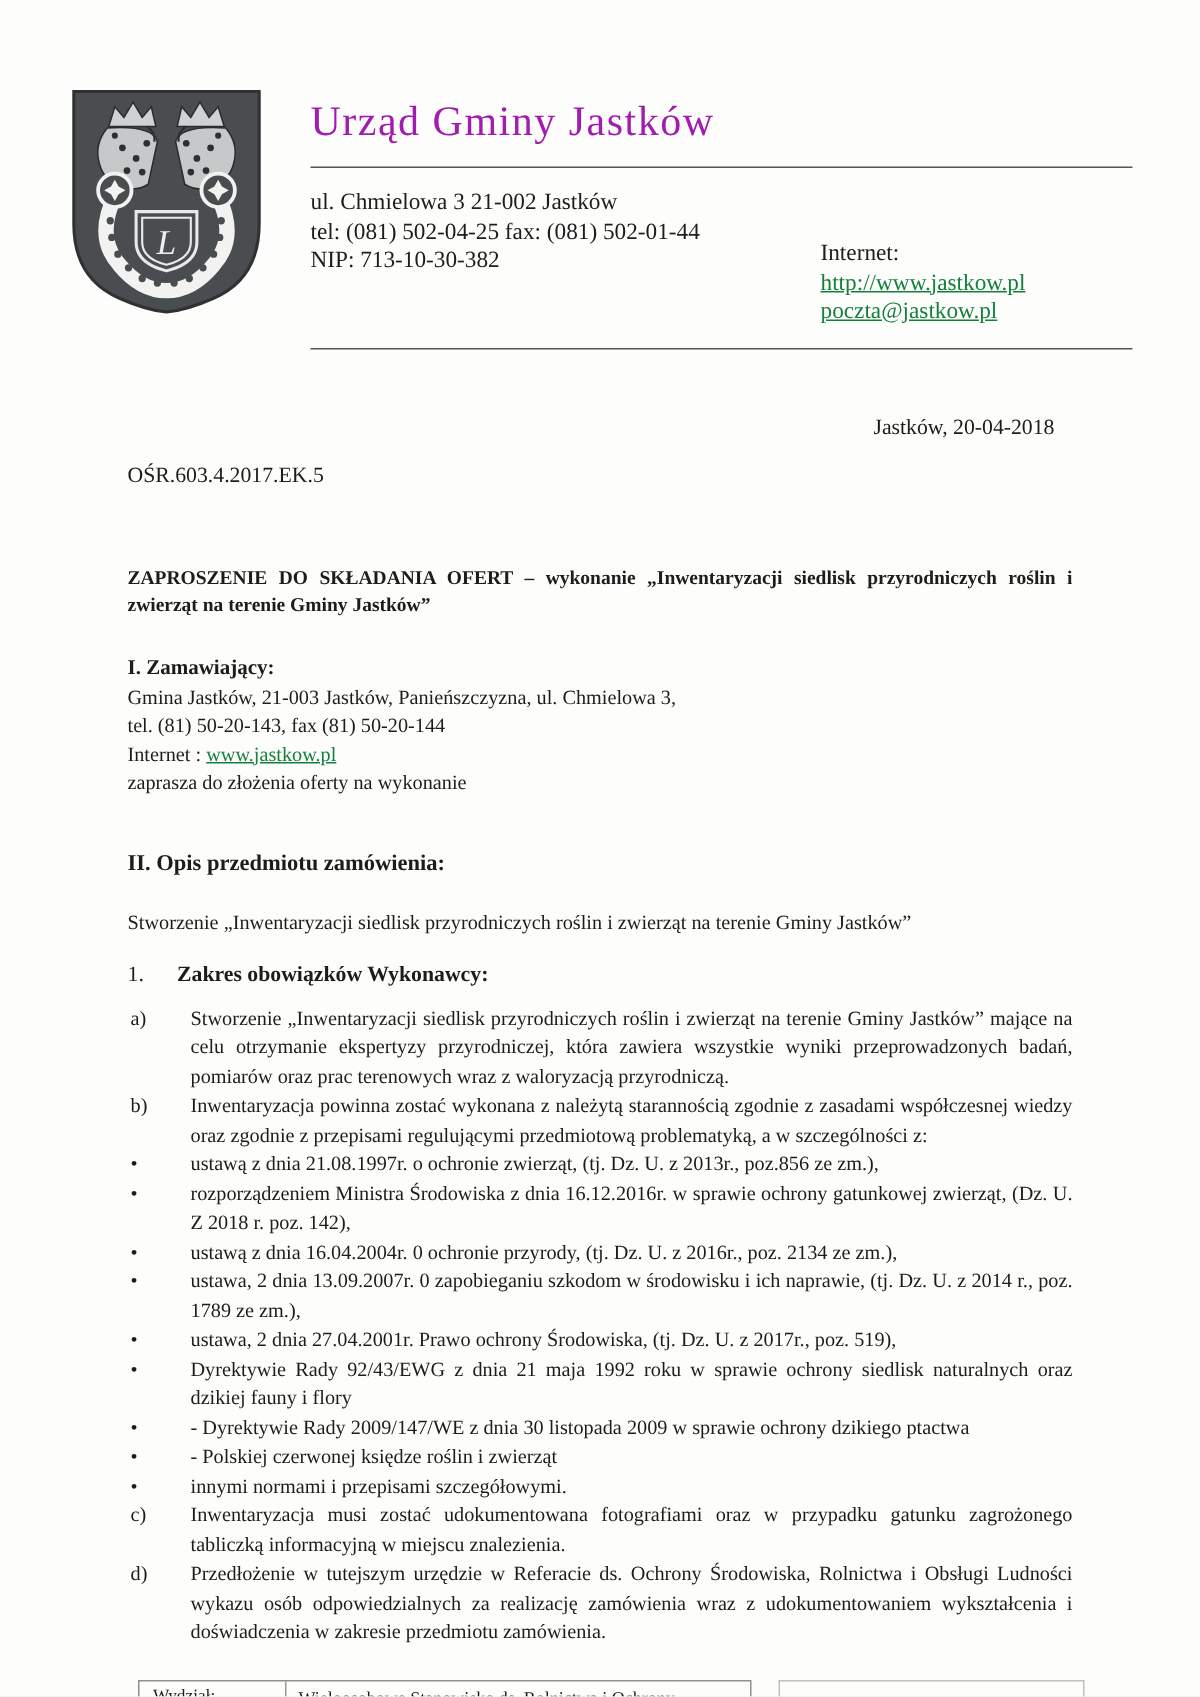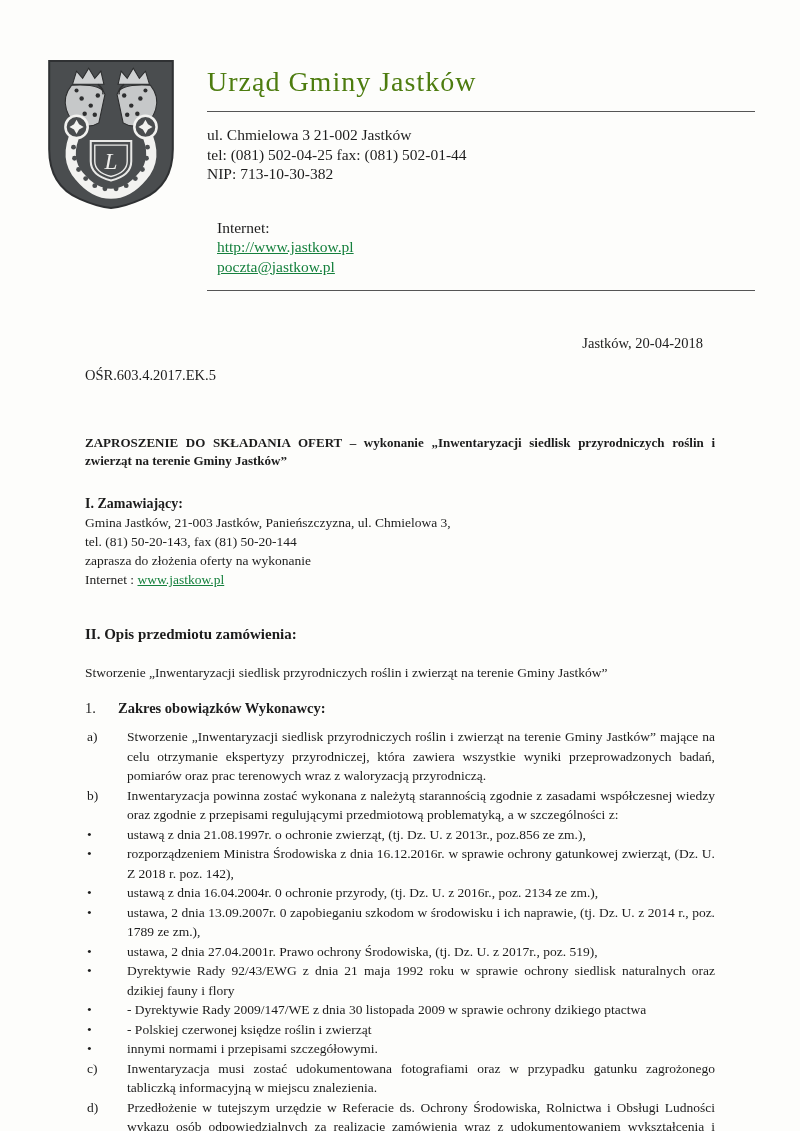--- a/index.html
+++ b/index.html
@@ -6,23 +6,23 @@
   html,body { background:#e8e8e8; }
   .page {
     width:800px; height:1131px; margin:0 auto; background:#fdfdfb;
     font-family:"Liberation Serif", serif; color:#1c1c1c; position:relative;
     padding-top:58px; overflow:hidden;
   }
   
   .header { display:flex; margin:0 45px 0 45px; }
   .crest { width:132px; height:154px; flex-shrink:0; }
   .head-right { flex:1; margin-left:30px; }
-  .org-title { font-size:28px; letter-spacing:1px; padding-top:8px; color:#4d7c0f; }
+  .org-title { font-size:28px; letter-spacing:1px; padding-top:8px; color:#a21caf; }
   .rule { border:none; border-top:1.5px solid #555; margin-top:13px; }
-  .contact-row { display:flex; margin-top:13px; font-size:15.5px; line-height:19.5px; color:#1d1d1d;flex-direction:column; }
+  .contact-row { display:flex; margin-top:13px; font-size:15.5px; line-height:19.5px; color:#1d1d1d; }
   .contact-left { width:330px; }
   .contact-right { margin-left:10px;margin-top:34px; }
   .link { color:#15803d; text-decoration:underline; }
   .rule2 { border:none; border-top:1.5px solid #555; margin-top:14px; }
   
   .date-line { text-align:right; padding-right:97px; margin-top:44px; font-size:14.5px;padding-left:47px; }
   .ref-line { margin:15px 0 0 85px; font-size:14.5px; }
   
   .doc-title { margin:50px 85px 0 85px; font-weight:bold; font-size:13px; line-height:18px; text-align:justify; }
   .sec { margin:0 85px 0 85px; font-size:13.5px; line-height:19px;font-family:Liberation Serif, serif; }
@@ -135,22 +135,22 @@
 
   <div class="date-line">Jastków, 20-04-2018</div>
   <div class="ref-line">OŚR.603.4.2017.EK.5</div>
 
   <div class="doc-title">ZAPROSZENIE  DO  SKŁADANIA  OFERT  –  wykonanie  „Inwentaryzacji  siedlisk przyrodniczych roślin i zwierząt na terenie Gminy Jastków”</div>
 
   <div class="sec sec-1">
     <div class="sec-head">I. Zamawiający:</div>
     <div>Gmina Jastków, 21-003 Jastków, Panieńszczyzna, ul. Chmielowa 3,</div>
     <div>tel. (81) 50-20-143, fax (81) 50-20-144</div>
+    <div><span>Internet : </span><a class="link" href="#">www.jastkow.pl</a></div>
     <div>zaprasza do złożenia oferty na wykonanie</div>
-    <div><span>Internet : </span><a class="link" href="#">www.jastkow.pl</a></div>
     <div class="sec-head-2">II. Opis przedmiotu zamówienia:</div>
     <div class="intro">Stworzenie „Inwentaryzacji siedlisk przyrodniczych roślin i zwierząt na terenie Gminy Jastków”</div>
     <div class="subhead">
       <span class="mk">1.</span>
       <span class="tx">Zakres obowiązków Wykonawcy:</span>
     </div>
   </div>
 
   <div class="items">
     <div class="item">

